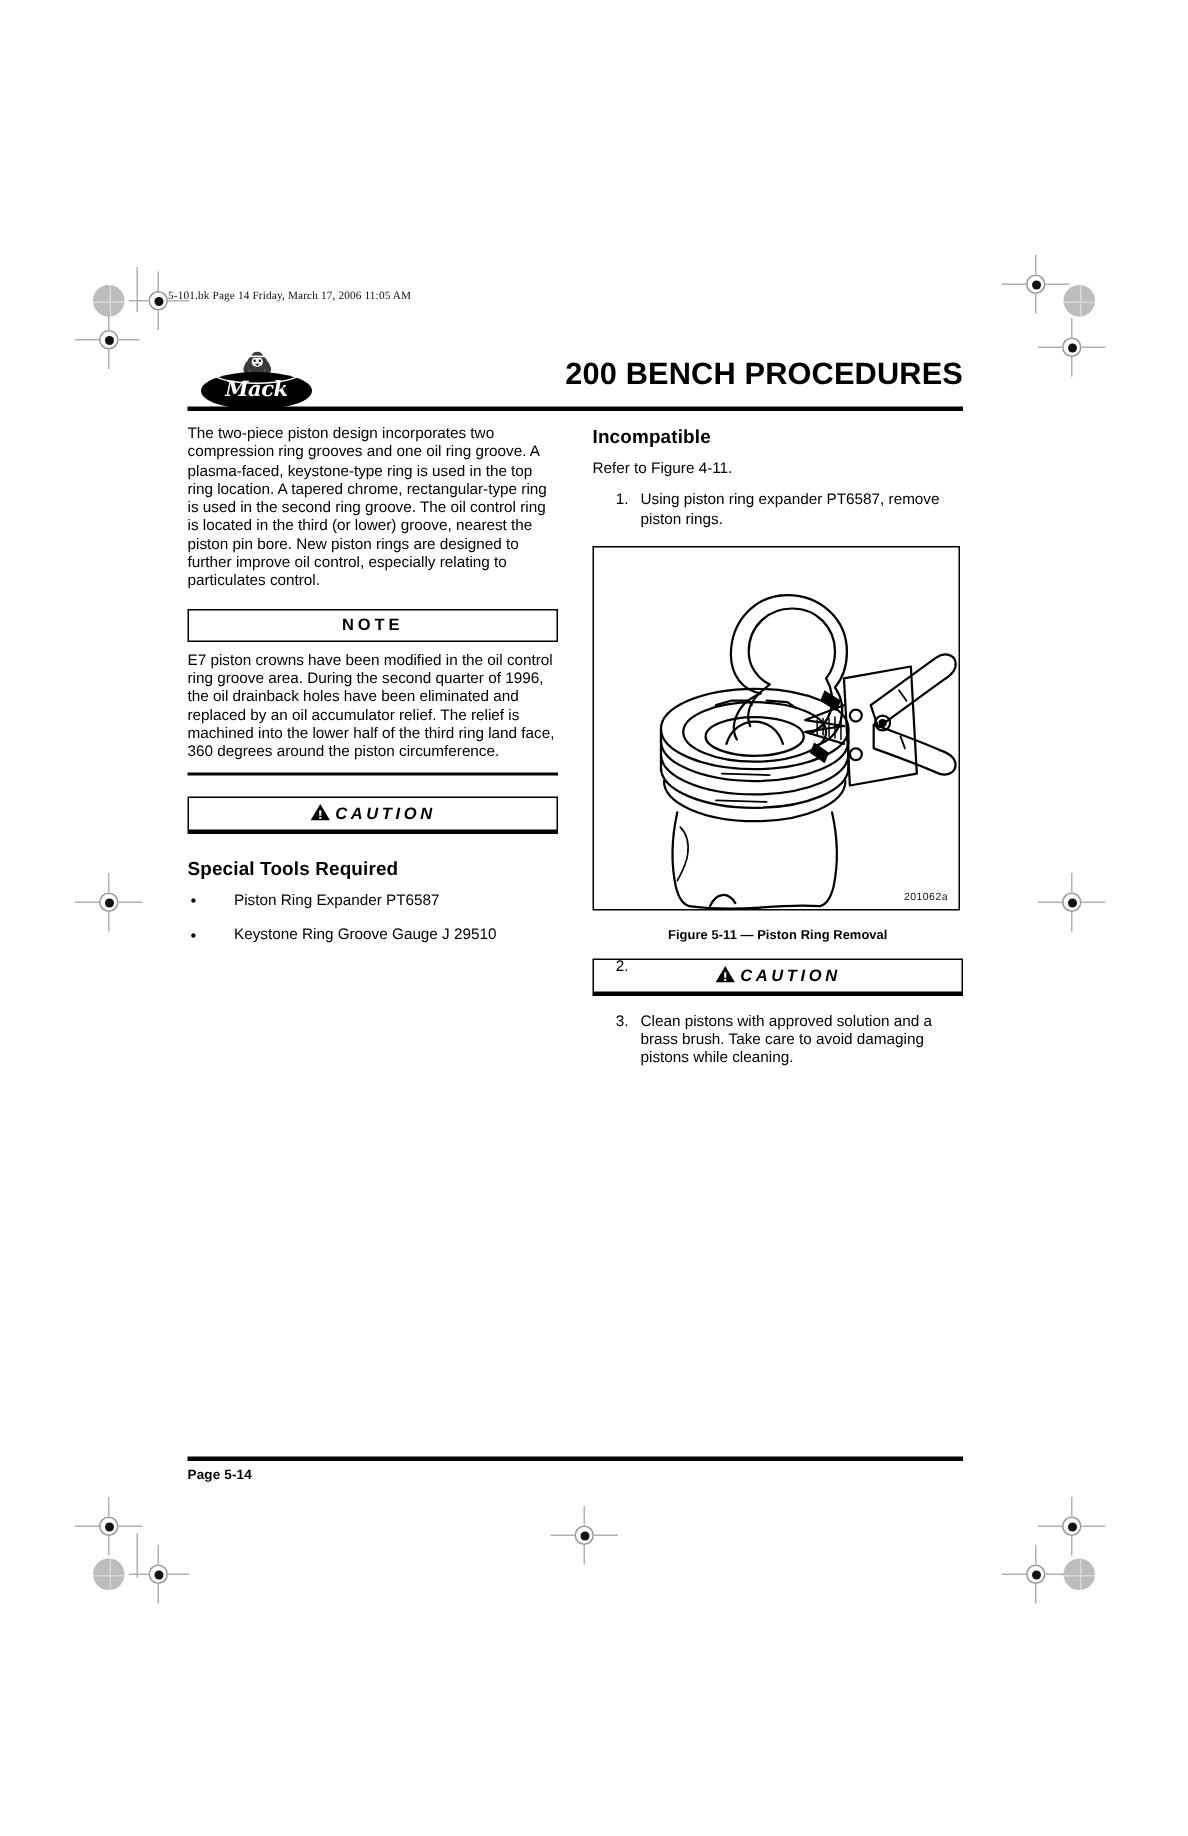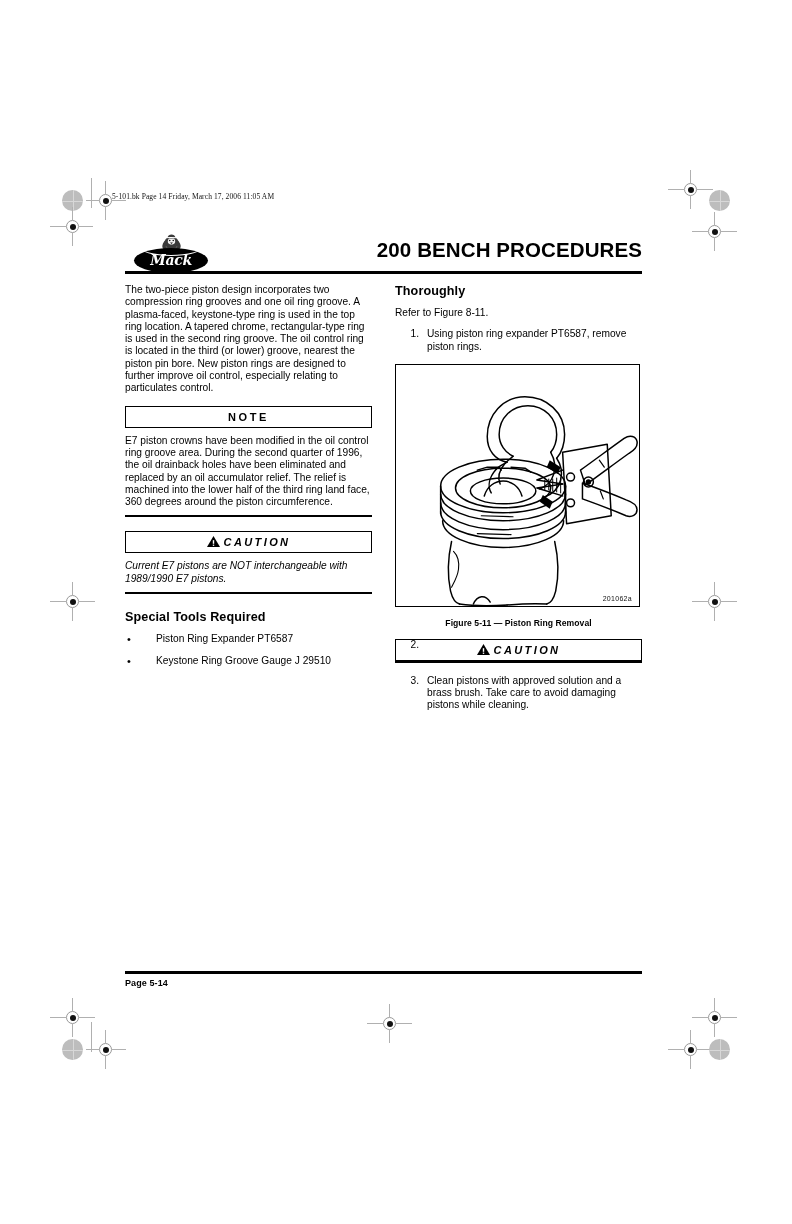--- a/index.html
+++ b/index.html
@@ -398,41 +398,40 @@
   </div>
 
   <div class="admon" style="margin-top:14px;">
     <div class="admon-head caution">
       <svg class="tri" width="13" height="11" viewBox="0 0 13 11">
         <path d="M6.5 0 L13 11 L0 11 Z" fill="#000"></path>
         <rect x="5.8" y="4.2" width="1.4" height="3.6" fill="#fff"></rect>
         <rect x="5.8" y="8.6" width="1.4" height="1.3" fill="#fff"></rect>
       </svg><span>CAUTION</span>
     </div>
-    <p class="admon-body italic">Current E7 pistons are NOT interchangeable with 1989/1990 E7 pistons.</p>
     <div class="admon-rule"></div>
   </div>
 
   <h2 class="section" style="margin-top:16px;">Special Tools Required</h2>
   <ul class="tools">
     <li>
       <span class="bullet">•</span>
       <span>Piston Ring Expander PT6587</span>
     </li>
     <li>
       <span class="bullet">•</span>
       <span>Keystone Ring Groove Gauge J 29510</span>
     </li>
   </ul>
 </div>
 
 <div class="col col-right">
 
-  <h2 class="section">Thoroughly</h2>
-  <p class="body" style="margin-bottom:9px;">Refer to Figure 8-11.</p>
+  <h2 class="section">Incompatible</h2>
+  <p class="body" style="margin-bottom:9px;">Refer to Figure 4-11.</p>
 
   <ol class="steps">
     <li>
       <span class="num">1.</span>
       <span>Using piston ring expander PT6587, remove piston rings.</span>
     </li>
   </ol>
 
   <div class="figure">
     <div class="figure-frame">

